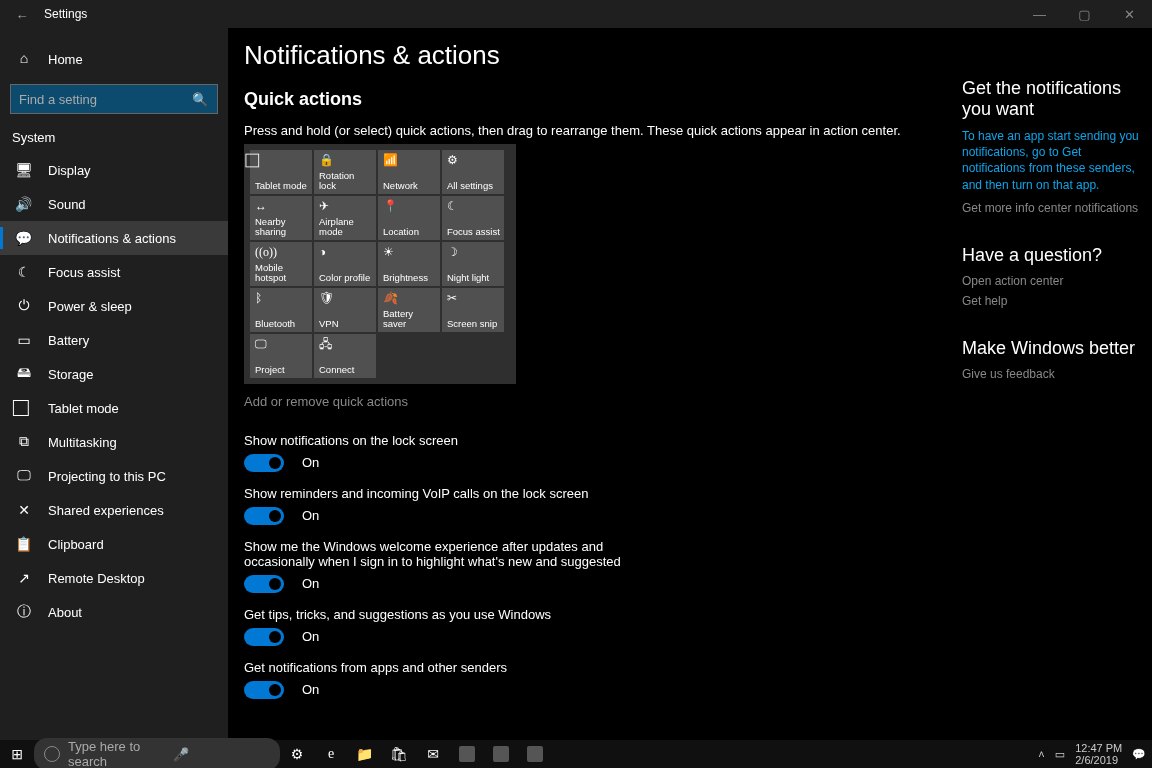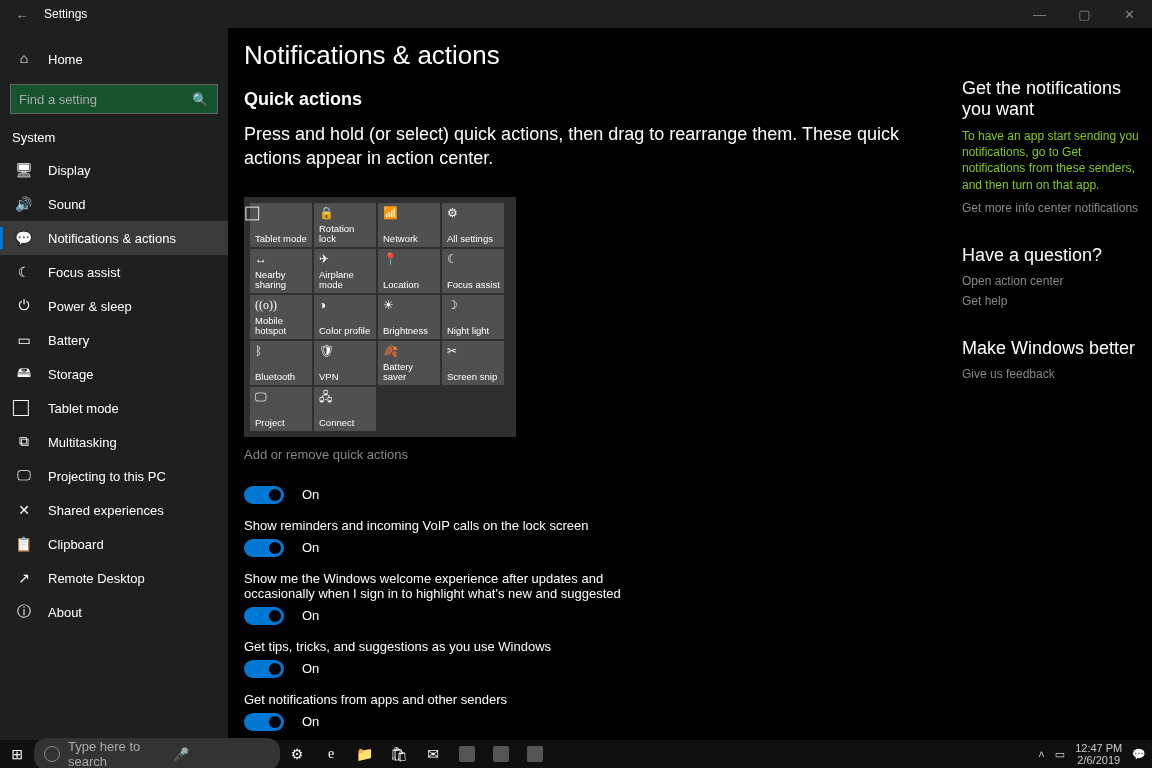--- a/index.html
+++ b/index.html
@@ -5,57 +5,57 @@
   html,body{margin:0;padding:0;width:1152px;height:768px;background:#000;color:#fff;font-family:"Segoe UI",Arial,sans-serif;font-size:13px;overflow:hidden}
   *{box-sizing:border-box}
   .titlebar{height:28px;display:flex;align-items:center;background:#1f1f1f;position:relative}
   .titlebar .back{width:44px;display:flex;align-items:center;justify-content:center;opacity:.6}
   .titlebar .title{font-size:12px}
   .winbtns{position:absolute;right:0;top:0;display:flex}
   .winbtns div{width:45px;height:28px;display:flex;align-items:center;justify-content:center;color:#888}
   .body{display:flex;height:712px}
   .sidebar{width:228px;background:#1f1f1f;display:flex;flex-direction:column;padding-top:14px}
   .home{display:flex;align-items:center;height:34px;padding-left:16px;gap:16px;font-size:13px}
-  .search{margin:8px 10px 0;height:30px;border:1px solid #666;background:#14532d;display:flex;align-items:center;padding:0 8px;color:#aaa;font-size:13px}
+  .search{margin:8px 10px 0;height:30px;border:1px solid #666;background:#0c4a6e;display:flex;align-items:center;padding:0 8px;color:#aaa;font-size:13px}
   .search span:first-child{flex:1}
   .group{padding:16px 12px 4px;font-weight:400;font-size:13px}
   .navlist{margin-top:4px}
   .navitem{display:flex;align-items:center;height:34px;padding-left:16px;gap:16px;font-size:13px;cursor:pointer}
   .navitem.sel{background:#3a3a3a;position:relative}
   .navitem.sel::before{content:"";position:absolute;left:0;top:6px;bottom:6px;width:3px;background:#0078d4}
   .ic{width:16px;display:flex;justify-content:center;font-family:"Segoe MDL2 Assets","Segoe UI Symbol";font-size:14px}
   .main{flex:1;position:relative;overflow:hidden}
   .content{position:absolute;left:16px;top:0;width:700px;height:712px;overflow:hidden}
   h1{font-weight:300;font-size:26px;margin:12px 0 18px}
   h2{font-weight:700;font-size:18px;margin:0 0 12px}
-  .desc{font-size:18px;line-height:1.35;margin-bottom:26px}
+  .desc{font-size:13px;line-height:1.35;margin-bottom:4px}
   .qagrid{background:#2f2f2f;padding:6px;width:272px;display:inline-block}
   .qagrid-wrap{display:grid;grid-template-columns:repeat(4,62px);grid-auto-rows:44px;gap:2px}
   .qa{background:#505050;padding:4px 4px 3px 5px;display:flex;flex-direction:column;justify-content:space-between;font-size:9.5px;line-height:1.05}
   .qa .qic{font-family:"Segoe MDL2 Assets","Segoe UI Symbol";font-size:12px}
   .link{color:#888;font-size:13px;margin-top:10px;cursor:pointer}
   .notif{margin-top:24px}
   .tog{margin:12px 0 14px}
   .toglabel{font-size:13px;margin-bottom:6px;max-width:430px}
   .togrow{display:flex;align-items:center;gap:18px}
   .switch{width:40px;height:18px;border-radius:10px;background:#0078d4;position:relative}
   .switch::after{content:"";position:absolute;right:3px;top:3px;width:12px;height:12px;border-radius:6px;background:#000}
   .state{font-size:13px}
   .rpanel{position:absolute;right:12px;top:46px;width:178px;font-size:12px}
   .rpanel h3{font-size:18px;font-weight:400;margin:4px 0 8px}
-  .rpanel p{margin:0 0 8px;color:#84cc16;line-height:1.35}
+  .rpanel p{margin:0 0 8px;color:#0ea5e9;line-height:1.35}
   .rpanel .rlink{color:#888;margin-bottom:6px;cursor:pointer}
   .rpanel .sect{margin-bottom:30px}
   .taskbar{position:absolute;left:0;bottom:0;width:1152px;height:28px;background:#101010;display:flex;align-items:center}
   .tbtn{width:34px;height:28px;display:flex;align-items:center;justify-content:center;color:#fff;font-family:"Segoe MDL2 Assets","Segoe UI Symbol";font-size:14px}
   .cortana{width:246px;height:26px;margin:13px 0;background:#333;border-radius:13px;display:flex;align-items:center;padding:16px 10px;color:#aaa;font-size:13px;gap:8px}
   .cortana .circ{width:16px;height:16px;border:1.5px solid #888;border-radius:8px}
   .cortana span{flex:1}
   .tray{margin-left:auto;display:flex;align-items:center;gap:10px;padding-right:6px;color:#ccc;font-size:11px}
-  .clock{text-align:center;line-height:1.1}
+  .clock{text-align:left;line-height:1.1}
   .tic{display:inline-block;width:16px;height:16px;background:#555;border-radius:2px}
 </style>
 </head>
 <body>
 
 <div class="titlebar">
   <div class="back">←</div>
   <div class="title">Settings</div>
   <div class="winbtns">
     <div>—</div>
@@ -214,20 +214,21 @@
               <div class="qic">🖧</div>
               <div>Connect</div>
             </div>
           </div>
       </div>
       <div class="link">Add or remove quick actions</div>
 
       <div class="notif">
         <div id="togs">
             <div class="tog">
+              <div class="toglabel">Show notifications on the lock screen</div>
               <div class="togrow">
                 <div class="switch"></div>
                 <div class="state">On</div>
               </div>
             </div>
             <div class="tog">
               <div class="toglabel">Show reminders and incoming VoIP calls on the lock screen</div>
               <div class="togrow">
                 <div class="switch"></div>
                 <div class="state">On</div>

